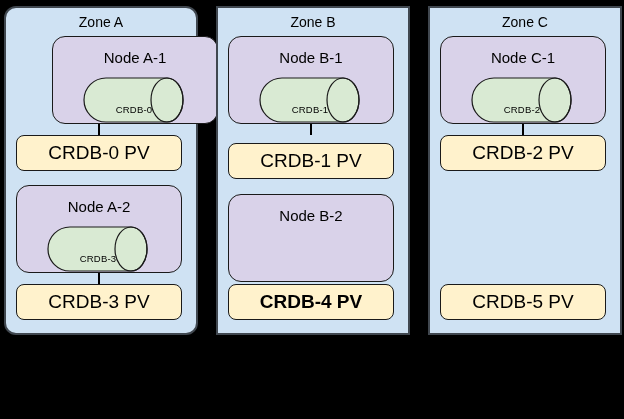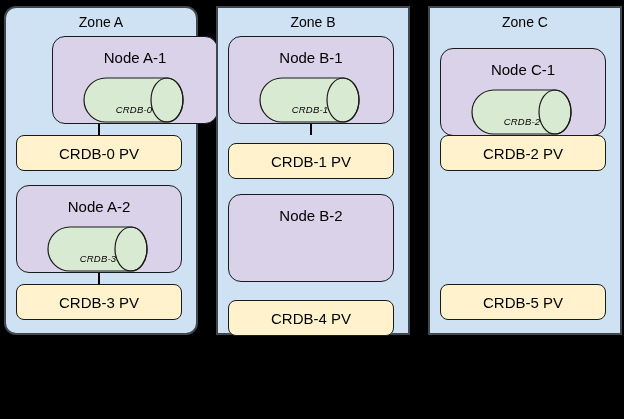--- a/index.html
+++ b/index.html
@@ -31,21 +31,21 @@
     border:1px solid var(--node-border,#1a1a1a);
     border-radius:13px;
   }
   .node-label{
     padding-top:12px;
     text-align:center;
     font-size:15px;line-height:17px;
   }
   .pod{
     position:absolute;left:30px;top:40px;
-    width:102px;height:64px;font-style:italic;
+    width:102px;height:64px;
   }
   .pod svg{display:block;}
   .pod-label{
     position:absolute;left:0;top:0;right:0;bottom:0;
     display:flex;align-items:center;justify-content:center;
     font-size:9.5px;letter-spacing:.2px;
   }
   .connector{
     position:absolute;left:92px;
     width:1.5px;height:13px;
@@ -53,21 +53,21 @@
   }
   .pv{
     position:absolute;left:10px;
     width:166px;height:36px;
     box-sizing:border-box;
     background:var(--pv-fill,#fff2cc);
     border:1px solid var(--pv-border,#1a1a1a);
     border-radius:8px;
     display:flex;align-items:center;justify-content:center;
   }
-  .pv-label{font-size:15px;}
+  .pv-label{font-size:19px;}
 </style>
 </head>
 <body>
 
 <div class="canvas">
   <div id="zones">
       <div class="zone" style="left: 4px; border-radius: 12px;">
         <div class="zone-label">Zone A</div>
         <div class="connector" style="top: 114px;"></div>
         <div class="node" style="top: 28px; margin-left: 36px;">
@@ -110,28 +110,28 @@
             </svg>
             <span class="pod-label">CRDB-1</span>
           </div>
         </div>
         <div class="pv" style="top: 127px; margin-top: 8px;">
           <span class="pv-label">CRDB-1 PV</span>
         </div>
         <div class="node" style="top: 186px;">
           <div class="node-label">Node B-2</div>
         </div>
-        <div class="pv" style="top: 292px;">
+        <div class="pv" style="top: 276px; font-weight: bold;">
           <span class="pv-label">CRDB-4 PV</span>
         </div>
       </div>
       <div class="zone" style="left: 428px;">
         <div class="zone-label">Zone C</div>
         <div class="connector" style="top: 114px;"></div>
-        <div class="node" style="top: 40px;">
+        <div class="node" style="top: 28px;">
           <div class="node-label">Node C-1</div>
           <div class="pod">
             <svg width="102" height="46" viewBox="0 0 102 46">
               <path d="M 23 1 L 84 1 A 16 22 0 0 1 84 45 L 23 45 A 22 22 0 0 1 23 1 Z" style="fill:var(--pod-fill);stroke:var(--pod-border);stroke-width:1.2"></path>
               <ellipse cx="84" cy="23" rx="16" ry="22" style="fill:none;stroke:var(--pod-border);stroke-width:1.2"></ellipse>
             </svg>
             <span class="pod-label">CRDB-2</span>
           </div>
         </div>
         <div class="pv" style="top: 127px;">

